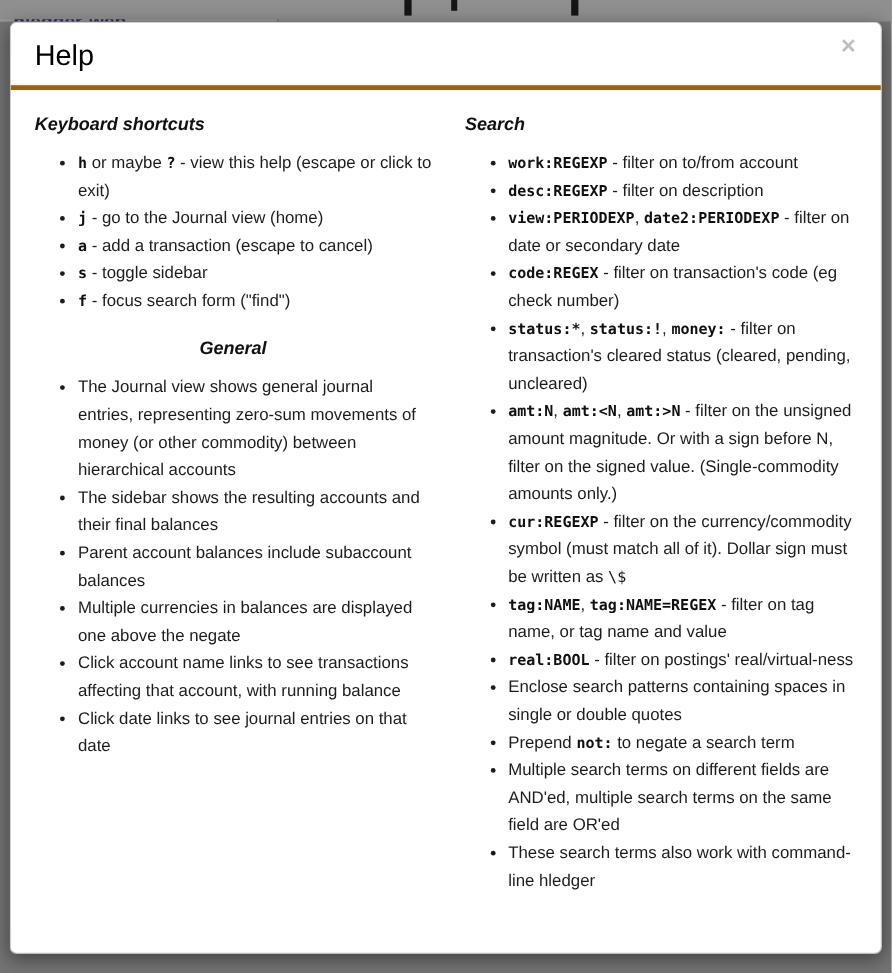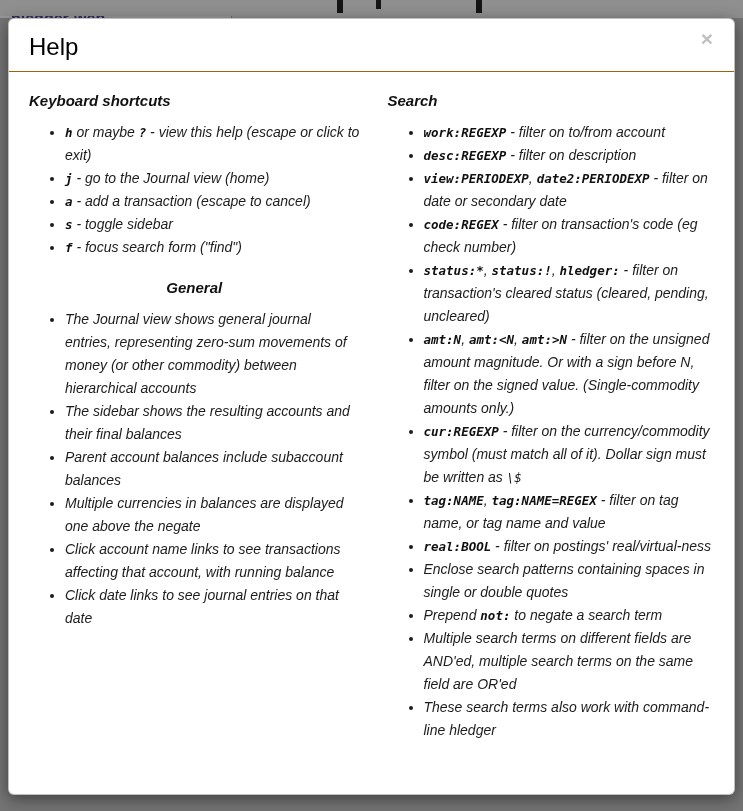--- a/index.html
+++ b/index.html
@@ -42,21 +42,21 @@
     position: absolute; left: 8px; top: 18px;
     width: 727px; height: 777px;
     background: #fff;
     border-radius: 6px;
     border: 1px solid rgba(0,0,0,0.25);
     box-shadow: 0 4px 16px rgba(0,0,0,0.45);
   }
   .modal-header {
     position: relative;
     padding: 14px 20px 10px 20px;
-    border-bottom: 1px solid #a16207;
+    border-bottom: 4px solid #a16207;
   }
   .modal-title {
     font-size: 24px;
     font-weight: 400;
     line-height: 28px;
     color: #000;
   }
   .close-btn {
     position: absolute; right: 21px; top: 9px;
     font-size: 21px; font-weight: 700;
@@ -78,21 +78,20 @@
     font-weight: 700;
     color: #111;
     margin: 0 0 12px 0;
     font-style: italic;
   }
   .section-heading + ul + .section-heading { margin-top: 20px; text-align: center; }
   ul.help-list {
     margin: 12px 0 10px 0;
     padding-left: 36px;
     list-style: disc outside;
-    font-style: italic;
   }
   ul.help-list li {
     font-size: 14px;
     line-height: 23px;
     color: #1c1c1c;
   }
   code {
     font-family: "DejaVu Sans Mono", monospace;
     font-weight: 700;
     font-size: 12.5px;
@@ -138,21 +137,21 @@
           <li><span>Click date links to see journal entries on that date</span></li>
         </ul>
       </div>
     <div class="col col-right" id="col-right">
         <h4 class="section-heading">Search</h4>
         <ul class="help-list">
           <li><code>work:REGEXP</code><span> - filter on to/from account</span></li>
           <li><code>desc:REGEXP</code><span> - filter on description</span></li>
           <li><code>view:PERIODEXP</code><span>, </span><code>date2:PERIODEXP</code><span> - filter on date or secondary date</span></li>
           <li><code>code:REGEX</code><span> - filter on transaction's code (eg check number)</span></li>
-          <li><code>status:*</code><span>, </span><code>status:!</code><span>, </span><code>hledger:</code><span> - filter on transaction's cleared status (cleared, pending, uncleared)</span></li>
+          <li><code>status:*</code><span>, </span><code>status:!</code><span>, </span><code>money:</code><span> - filter on transaction's cleared status (cleared, pending, uncleared)</span></li>
           <li><code>amt:N</code><span>, </span><code>amt:&lt;N</code><span>, </span><code>amt:&gt;N</code><span> - filter on the unsigned amount magnitude. Or with a sign before N, filter on the signed value. (Single-commodity amounts only.)</span></li>
           <li><code>cur:REGEXP</code><span> - filter on the currency/commodity symbol (must match all of it). Dollar sign must be written as </span><code class="plain">\$</code></li>
           <li><code>tag:NAME</code><span>, </span><code>tag:NAME=REGEX</code><span> - filter on tag name, or tag name and value</span></li>
           <li><code>real:BOOL</code><span> - filter on postings' real/virtual-ness</span></li>
           <li><span>Enclose search patterns containing spaces in single or double quotes</span></li>
           <li><span>Prepend </span><code>not:</code><span> to negate a search term</span></li>
           <li><span>Multiple search terms on different fields are AND'ed, multiple search terms on the same field are OR'ed</span></li>
           <li><span>These search terms also work with command-line hledger</span></li>
         </ul>
       </div>

